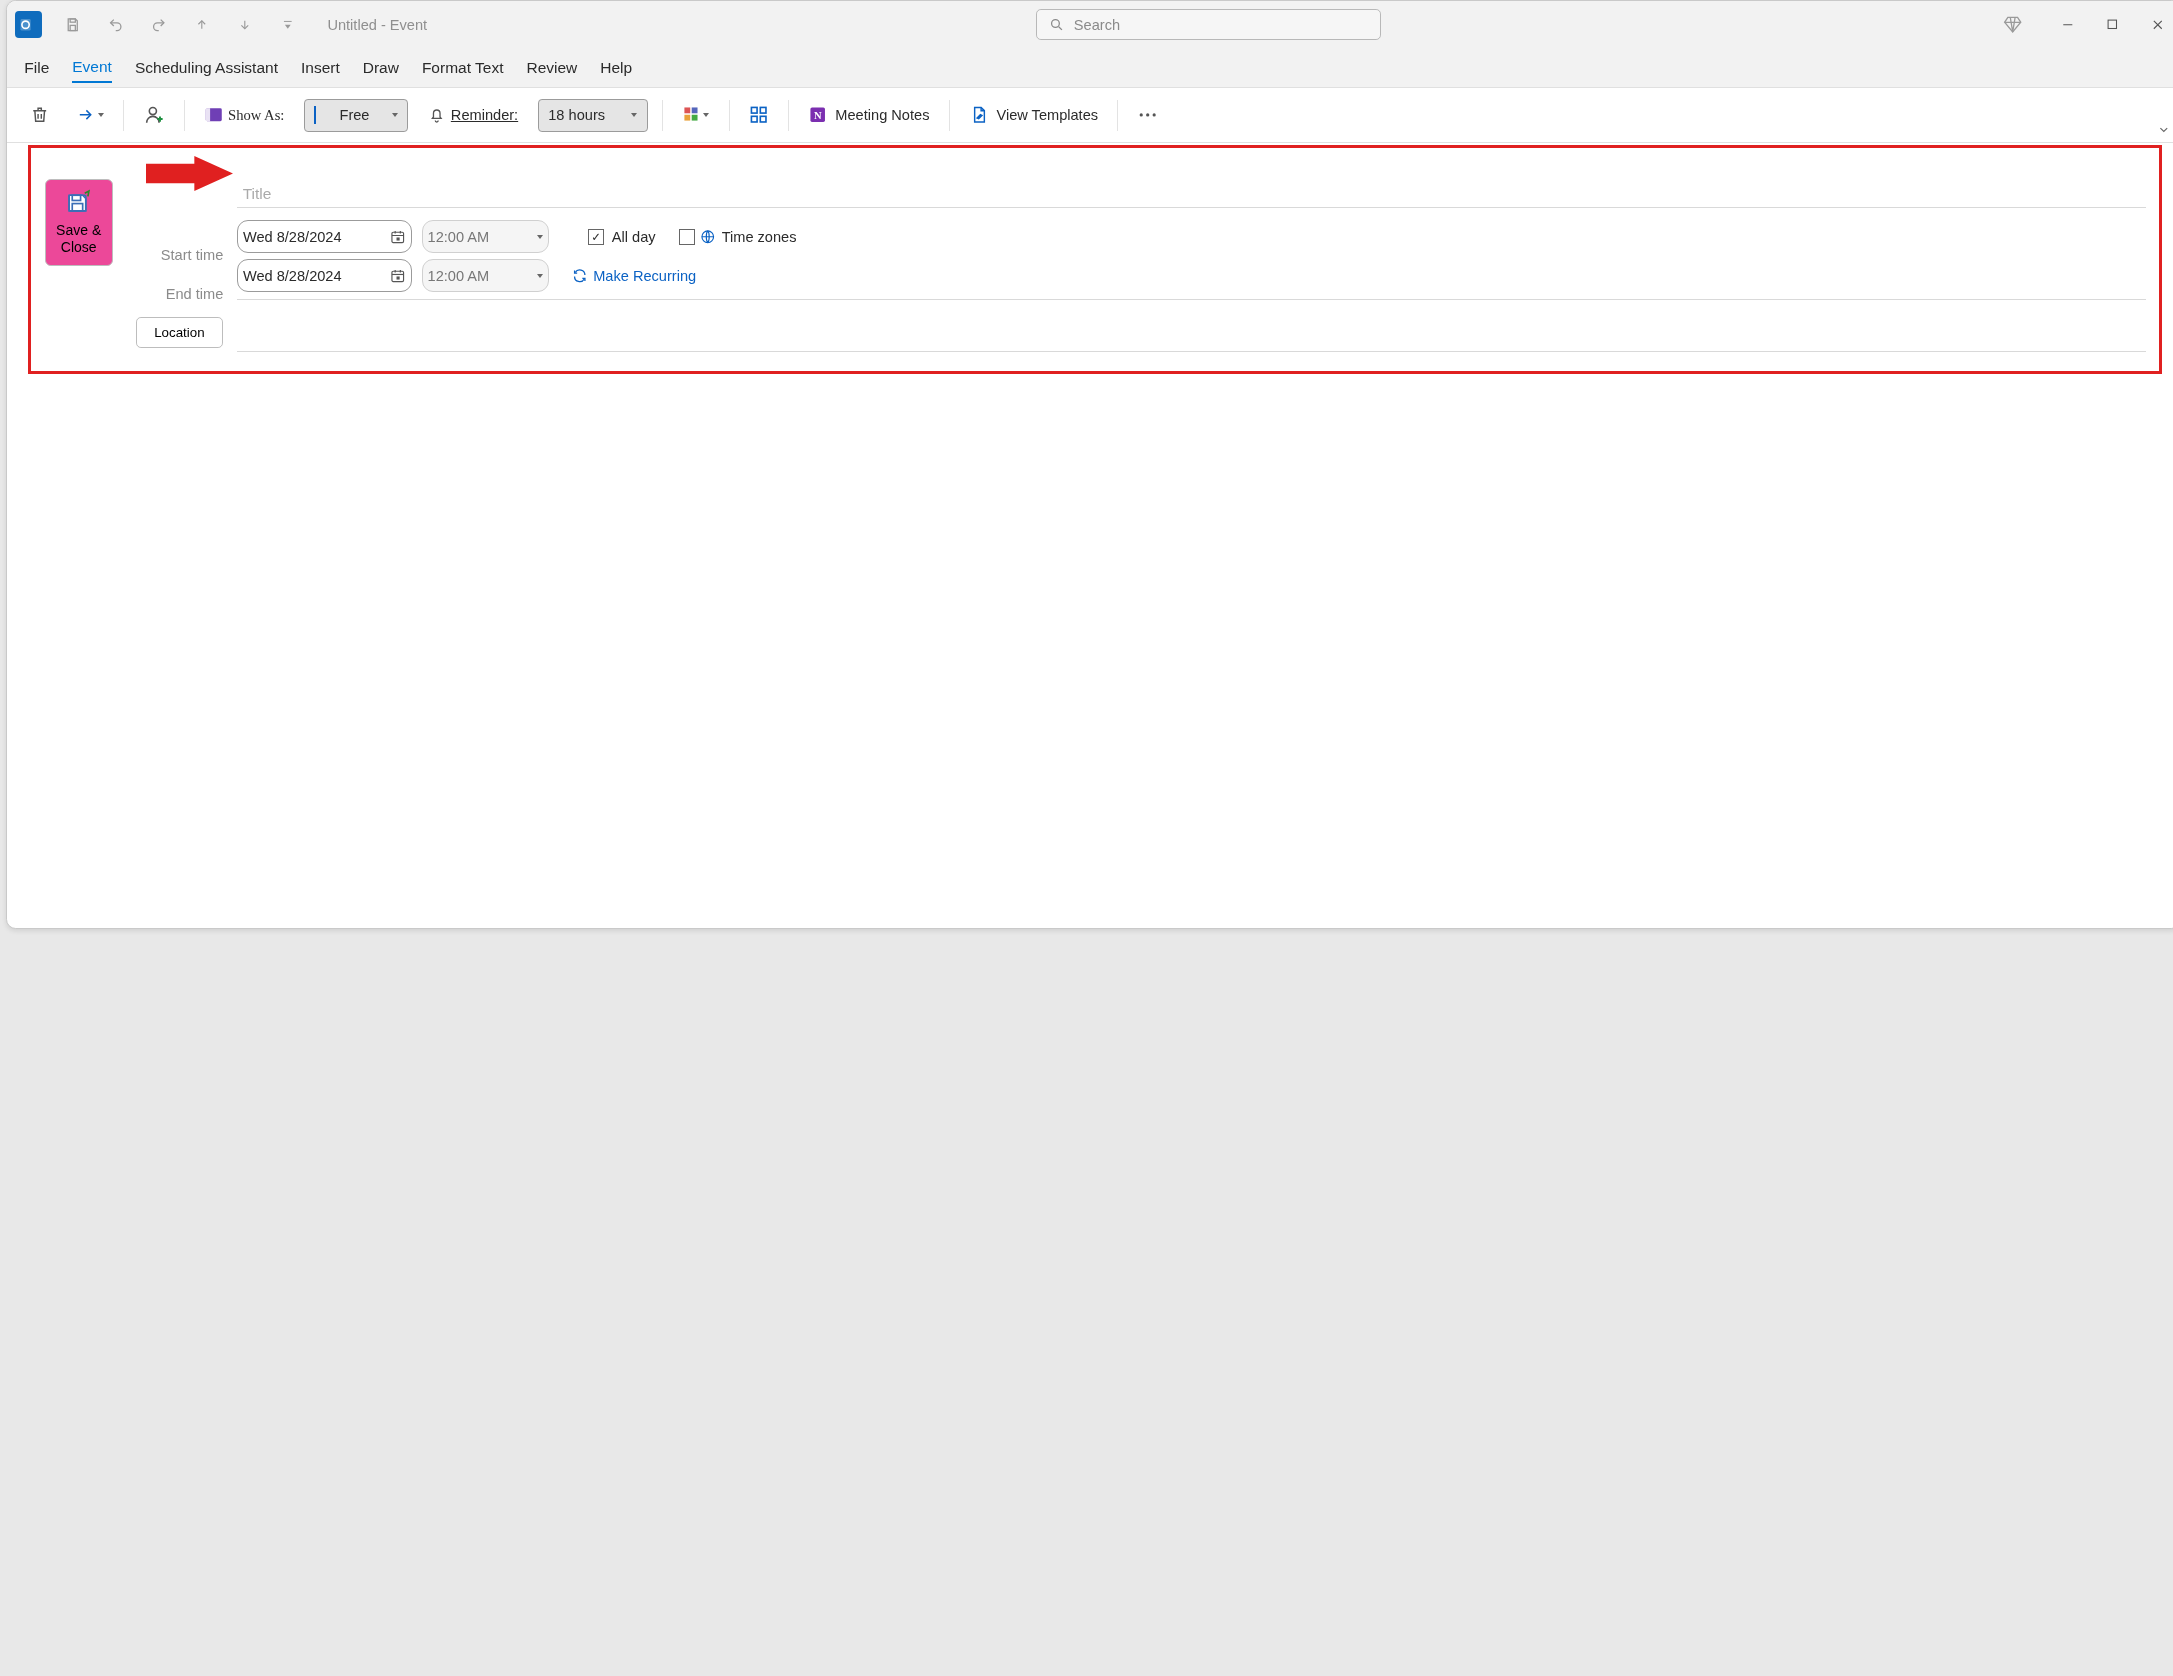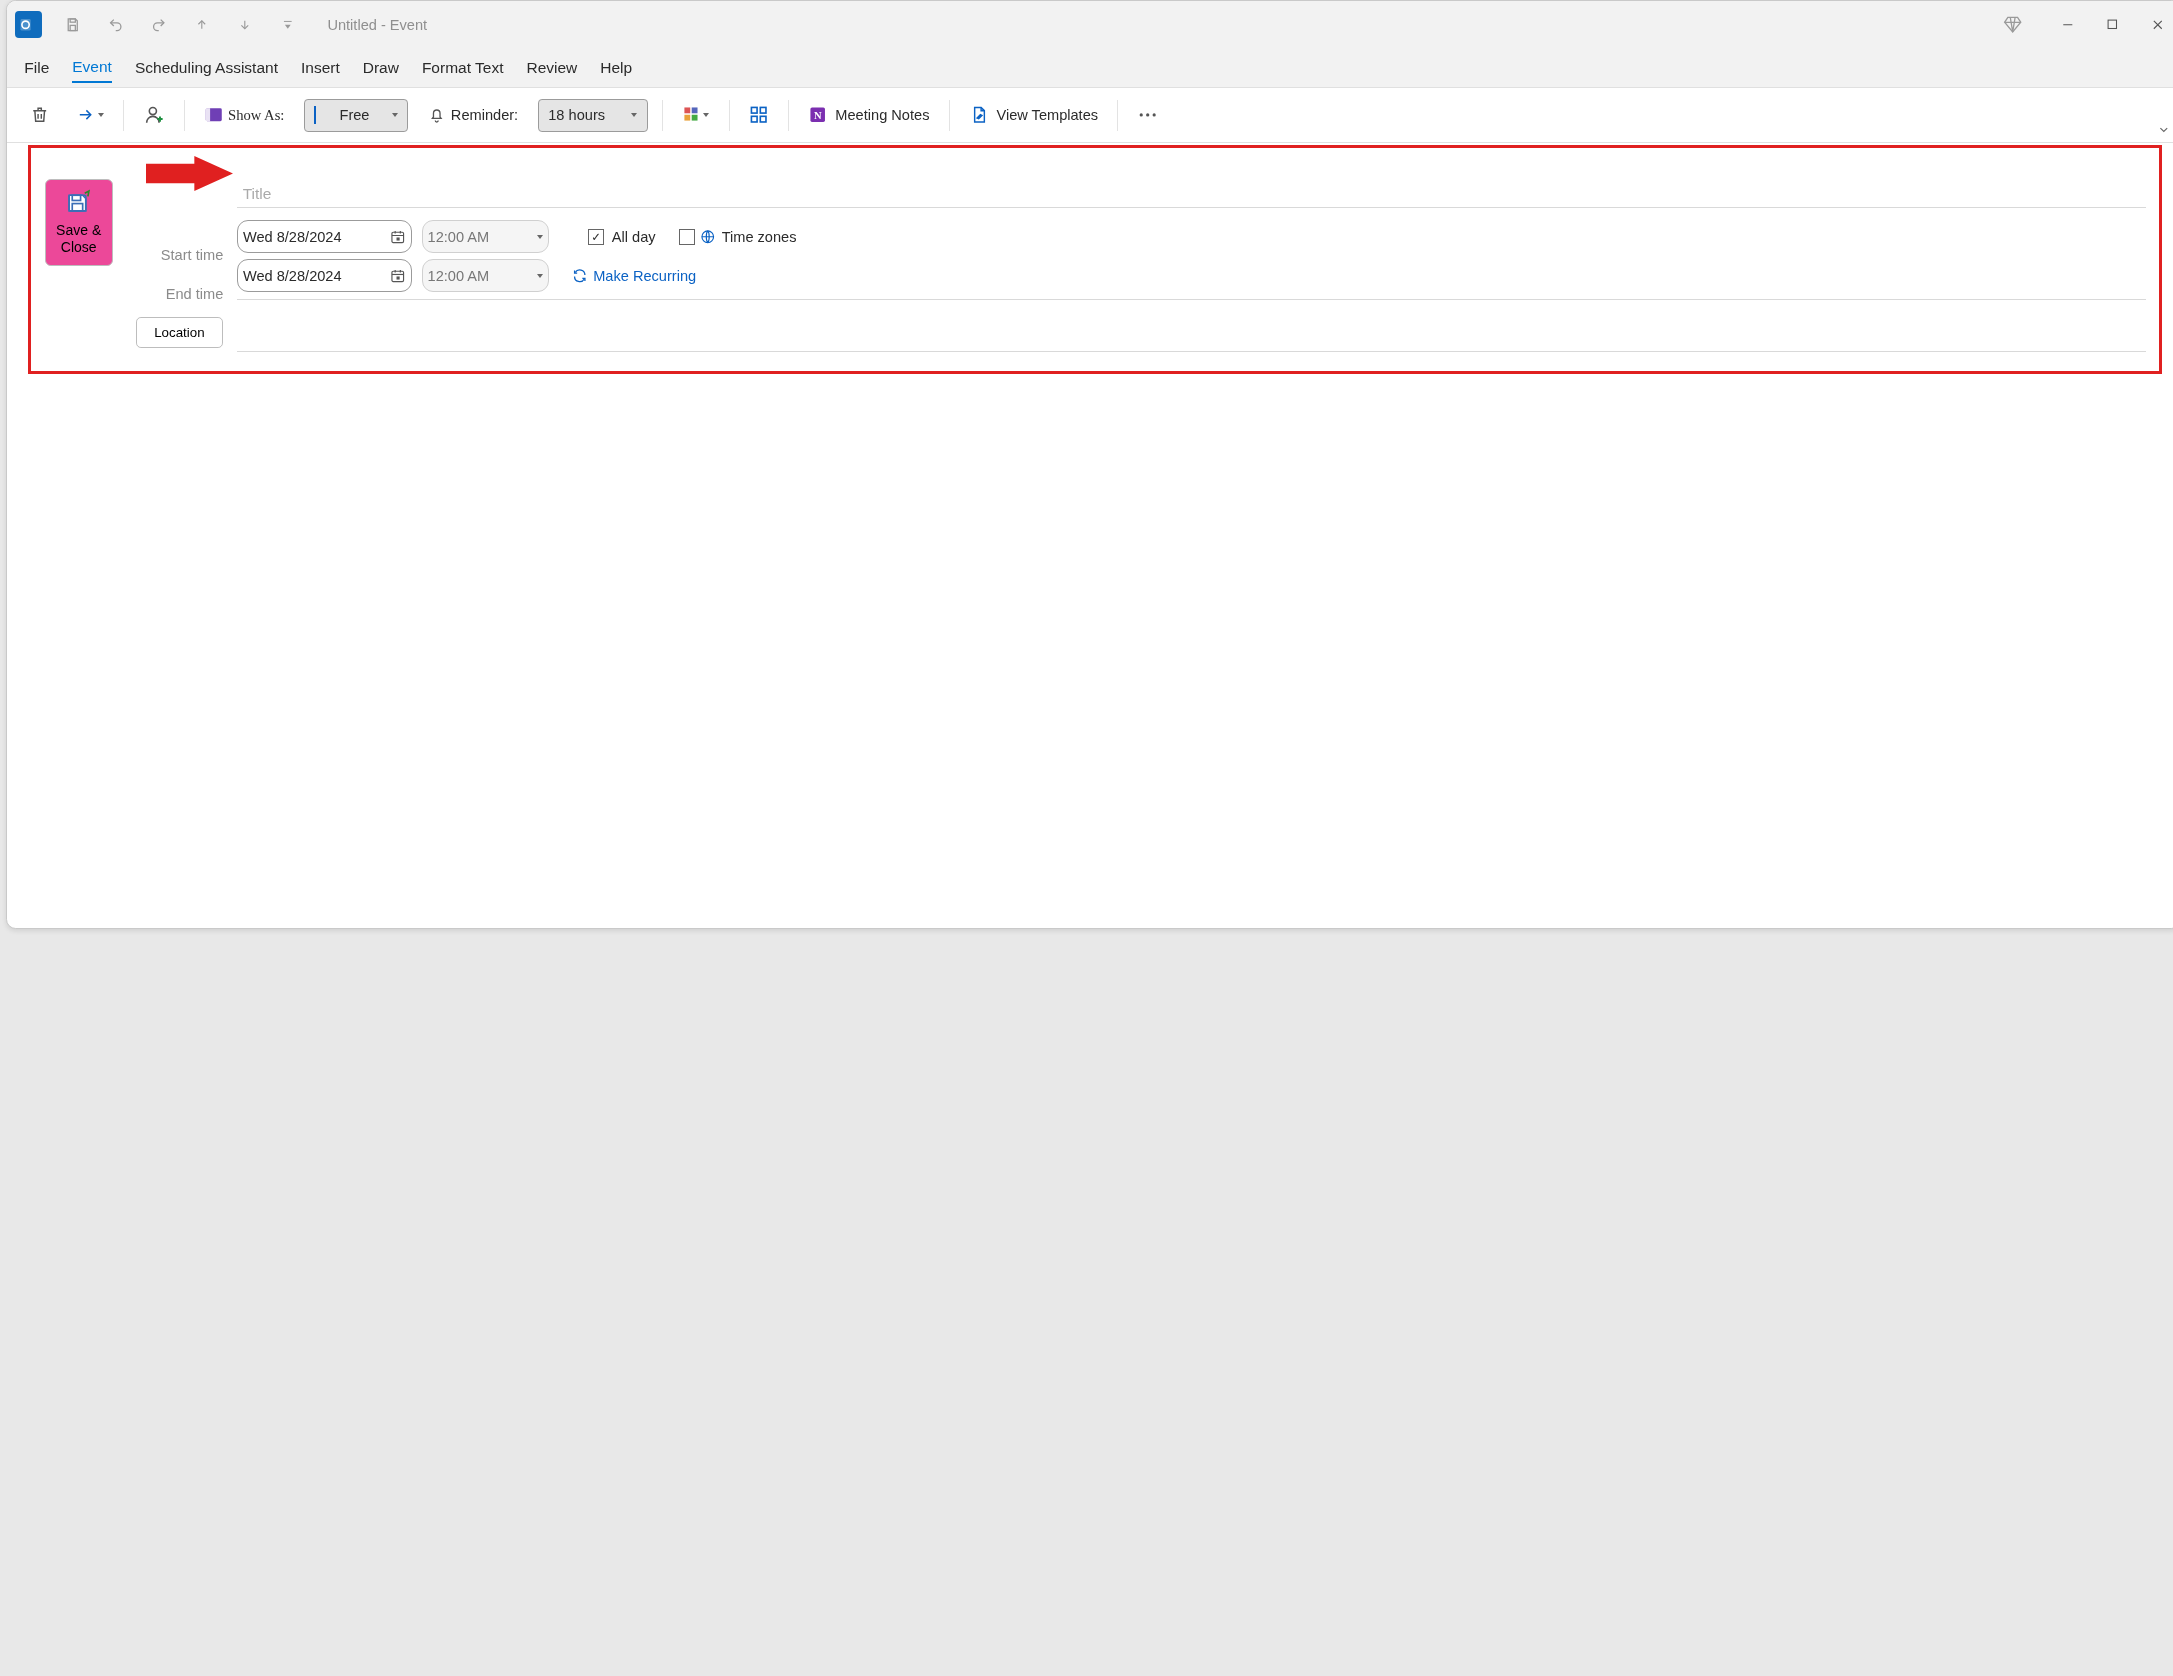--- a/index.html
+++ b/index.html
@@ -163,20 +163,29 @@
       </div>
       <div class="qat-btn">
         <svg width="11.6" height="11.6" viewBox="0 0 24 24" fill="#9a9a9a">
             <rect x="4" y="4" width="16" height="2"></rect>
             <polygon points="6,12 18,12 12,20"></polygon>
           </svg>
       </div>
       <span class="title-text">Untitled  -  Event</span>
     </div>
 
+    <div class="searchwrap">
+      <div class="searchbox">
+        <svg width="15.5" height="15.5" viewBox="0 0 24 24" fill="none" stroke="#8a8a8a" stroke-width="2">
+            <circle cx="10" cy="10" r="6"></circle>
+            <path d="M20 20l-5-5"></path>
+          </svg>
+        <span>Search</span>
+      </div>
+    </div>
 
     <div class="wincontrols">
       <div class="wc" style="margin-right:9.7px;">
         <svg width="19.4" height="19.4" viewBox="0 0 24 24" fill="none" stroke="#9a9a9a" stroke-width="1.6">
             <path d="M6 3h12l4 6-10 12L2 9z"></path>
             <path d="M2 9h20M9 3l3 18M15 3l-3 18"></path>
           </svg>
       </div>
       <div class="wc">
         <svg width="13.6" height="13.6" viewBox="0 0 24 24" stroke="#555" stroke-width="2">
@@ -237,21 +246,21 @@
           <rect x="1" y="1" width="22" height="18" rx="2" fill="#6f3fb5"></rect>
           <rect x="1" y="1" width="6" height="18" fill="#fff" opacity="0.85"></rect>
         </svg>
       <span>Show As:</span>
     </div>
     <div class="dropdown-box" style="width:83px;">
       <span class="sq"></span>
       <span>Free</span>
       <span class="caret" style="margin-left:auto;"></span>
     </div>
-    <div class="ribbon-btn" style="gap:5.8px;">
+    <div class="ribbon-btn" style="gap:5.8px;text-decoration:underline;">
       <svg width="17.5" height="17.5" viewBox="0 0 24 24" fill="none" stroke="#555" stroke-width="1.8">
           <path d="M6 17h12l-1.5-2V10a4.5 4.5 0 0 0-9 0v5L6 17z"></path>
           <path d="M10 20a2 2 0 0 0 4 0"></path>
         </svg>
       <span>Reminder:</span>
     </div>
     <div class="dropdown-box" style="width:89px;">
       <span>18 hours</span>
       <span class="caret" style="margin-left:auto;"></span>
     </div>

